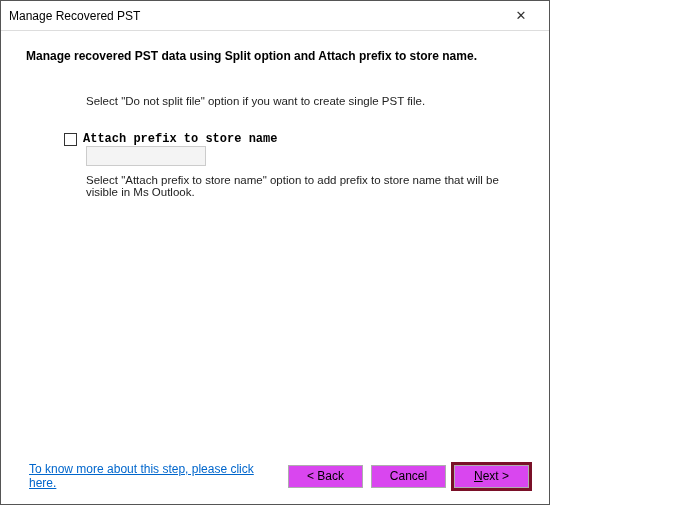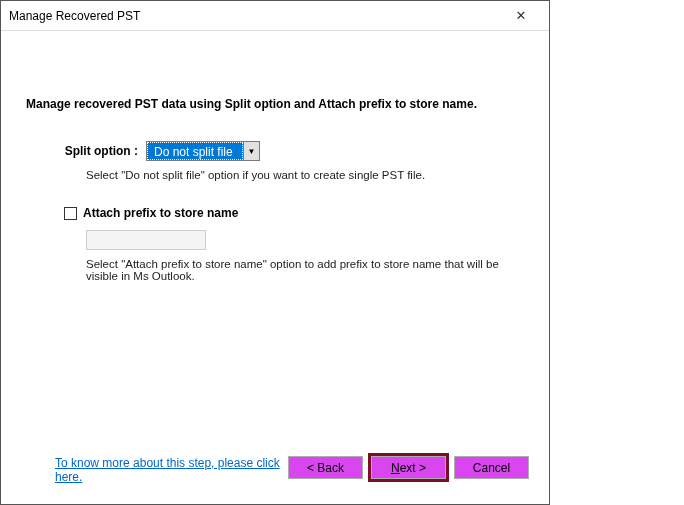--- a/index.html
+++ b/index.html
@@ -43,21 +43,20 @@
   }
   .content {
     flex: 1;
     padding: 18px 25px 10px 25px;
     position: relative;
   }
   .heading {
     font-weight: bold;
     font-size: 12px;
     margin-bottom: 30px;
-    margin-top: 48px;
   }
   .row {
     display: flex;
     align-items: center;
     margin-bottom: 6px;
   }
   .label-split {
     width: 120px;
     text-align: right;
     font-weight: bold;
@@ -96,21 +95,21 @@
     font-size: 11.5px;
     color: #222;
     line-height: 1.45;
     margin-top: 4px;
     margin-bottom: 22px;
   }
   .checkbox-row {
     margin-left: 38px;
     display: flex;
     align-items: flex-end;
-    margin-bottom: 10px;
+    font-family: Liberation Mono, monospace;
   }
   .checkbox {
     width: 13px;
     height: 13px;
     border: 1px solid #333;
     background: #fff;
     margin-right: 6px;
   }
   .checkbox-label {
     font-weight: bold;
@@ -136,21 +135,22 @@
     background: #f4f4f4;
   }
   .helper2 {
     margin-left: 60px;
     font-size: 11.5px;
     color: #222;
   }
   .footer {
     height: 48px;
     display: flex;
-    padding: 0 20px 8px 54px;
+    align-items: center;
+    padding: 0 20px 8px 28px;
   }
   .link {
     color: #0066cc;
     text-decoration: underline;
     font-size: 12px;
     cursor: pointer;
   }
   .spacer { flex: 1; }
   .btn {
     min-width: 75px;
@@ -177,27 +177,20 @@
 
 <div class="window">
   <div class="titlebar">
     <div class="titlebar-title">Manage Recovered PST</div>
     <div class="close-btn">✕</div>
   </div>
 
   <div class="content">
     <div class="heading">Manage recovered PST data using Split option and Attach prefix to store name.</div>
 
-    <div class="row">
-      <div class="label-split">Split option :</div>
-      <div class="combo">
-        <div class="combo-value">Do not split file</div>
-        <div class="combo-arrow">▼</div>
-      </div>
-    </div>
     <div class="helper">
       <span>Select "Do not split file" option if you want to create single PST file.</span><br>
     </div>
 
     <div class="checkbox-row">
       <div class="checkbox"></div>
       <div class="checkbox-label">Attach prefix to store name</div>
     </div>
 
     <div class="prefix-row">
@@ -206,20 +199,20 @@
 
     <div class="helper2">Select "Attach prefix to store name" option to add prefix to store name that will be visible in Ms Outlook.</div>
   </div>
 
   <div class="footer">
     <span class="link">To know more about this step, please click here.</span>
     <div class="spacer"></div>
     <div class="btn">
       <span>&lt; Back</span>
     </div>
+    <div class="btn">
+      <span>Cancel</span>
+    </div>
     <div class="btn highlight">
       <span><span class="ul">N</span><span>ext &gt;</span></span>
     </div>
-    <div class="btn">
-      <span>Cancel</span>
-    </div>
   </div>
 </div>
 
 </body></html>

